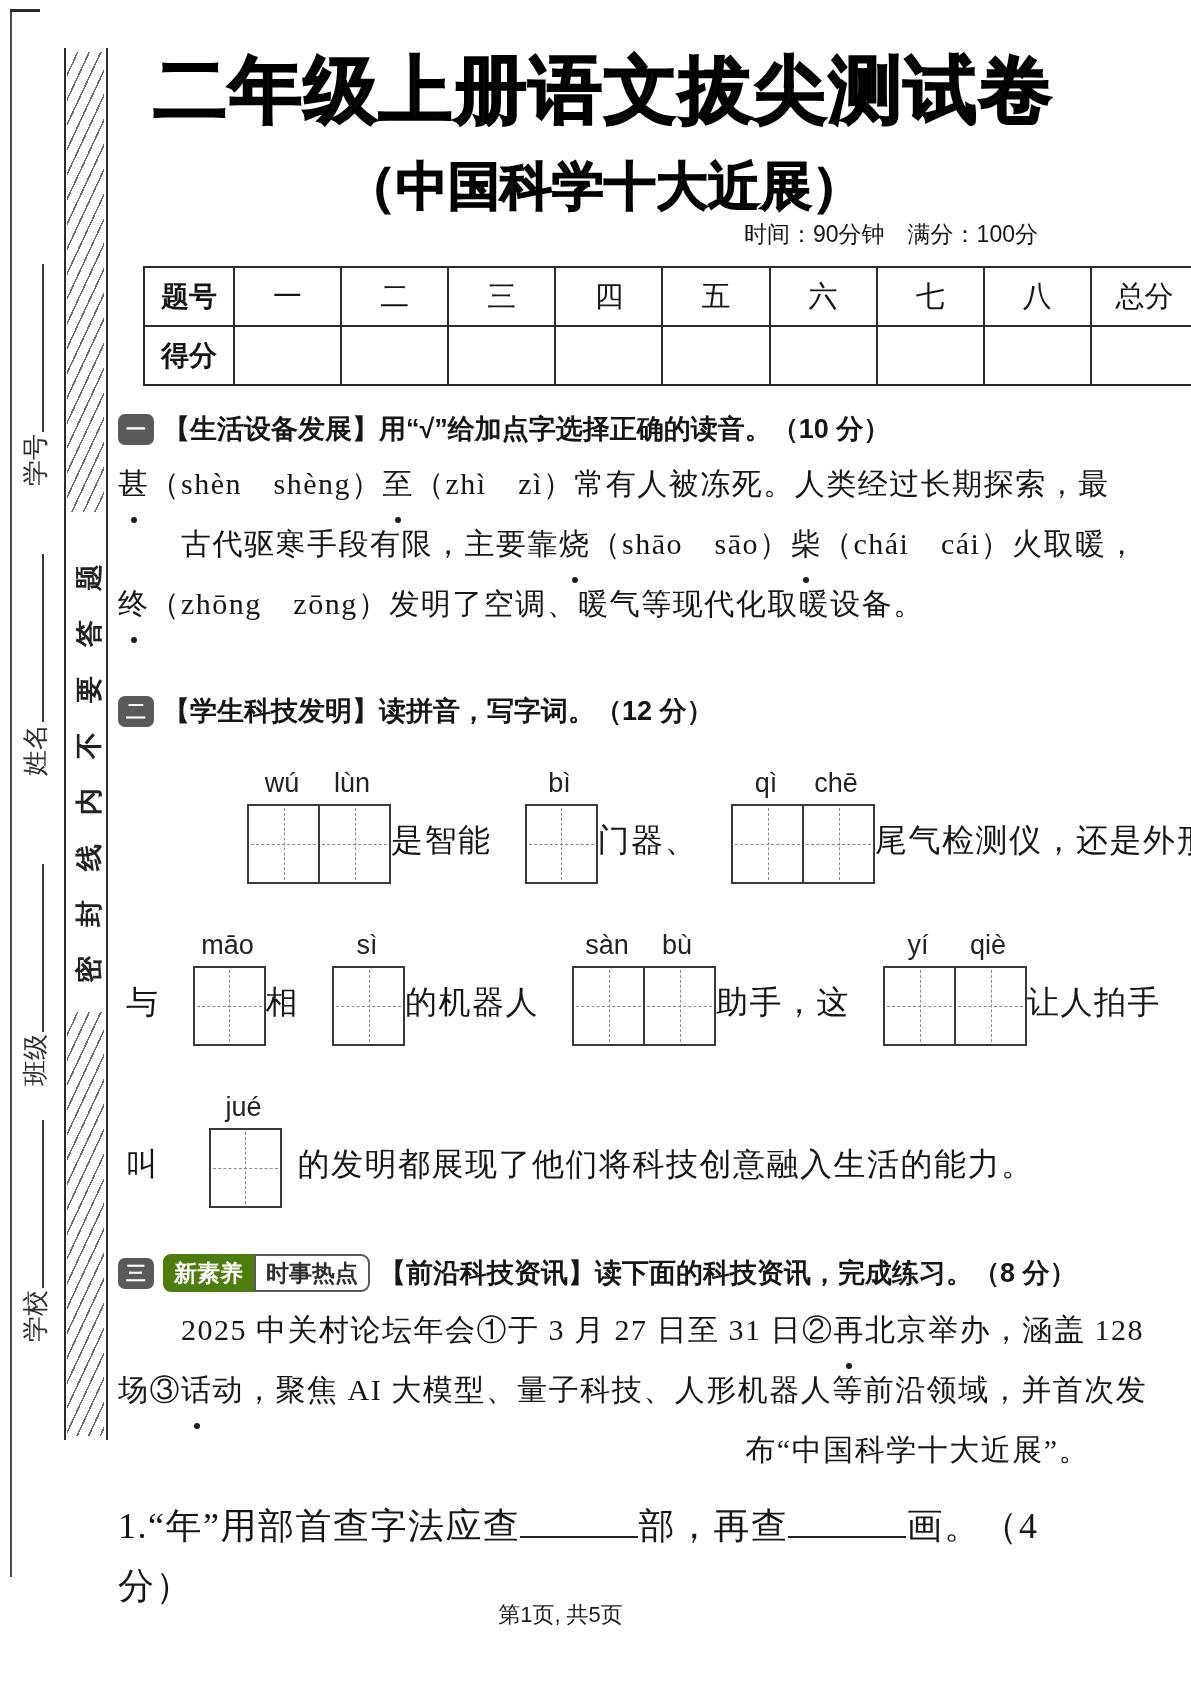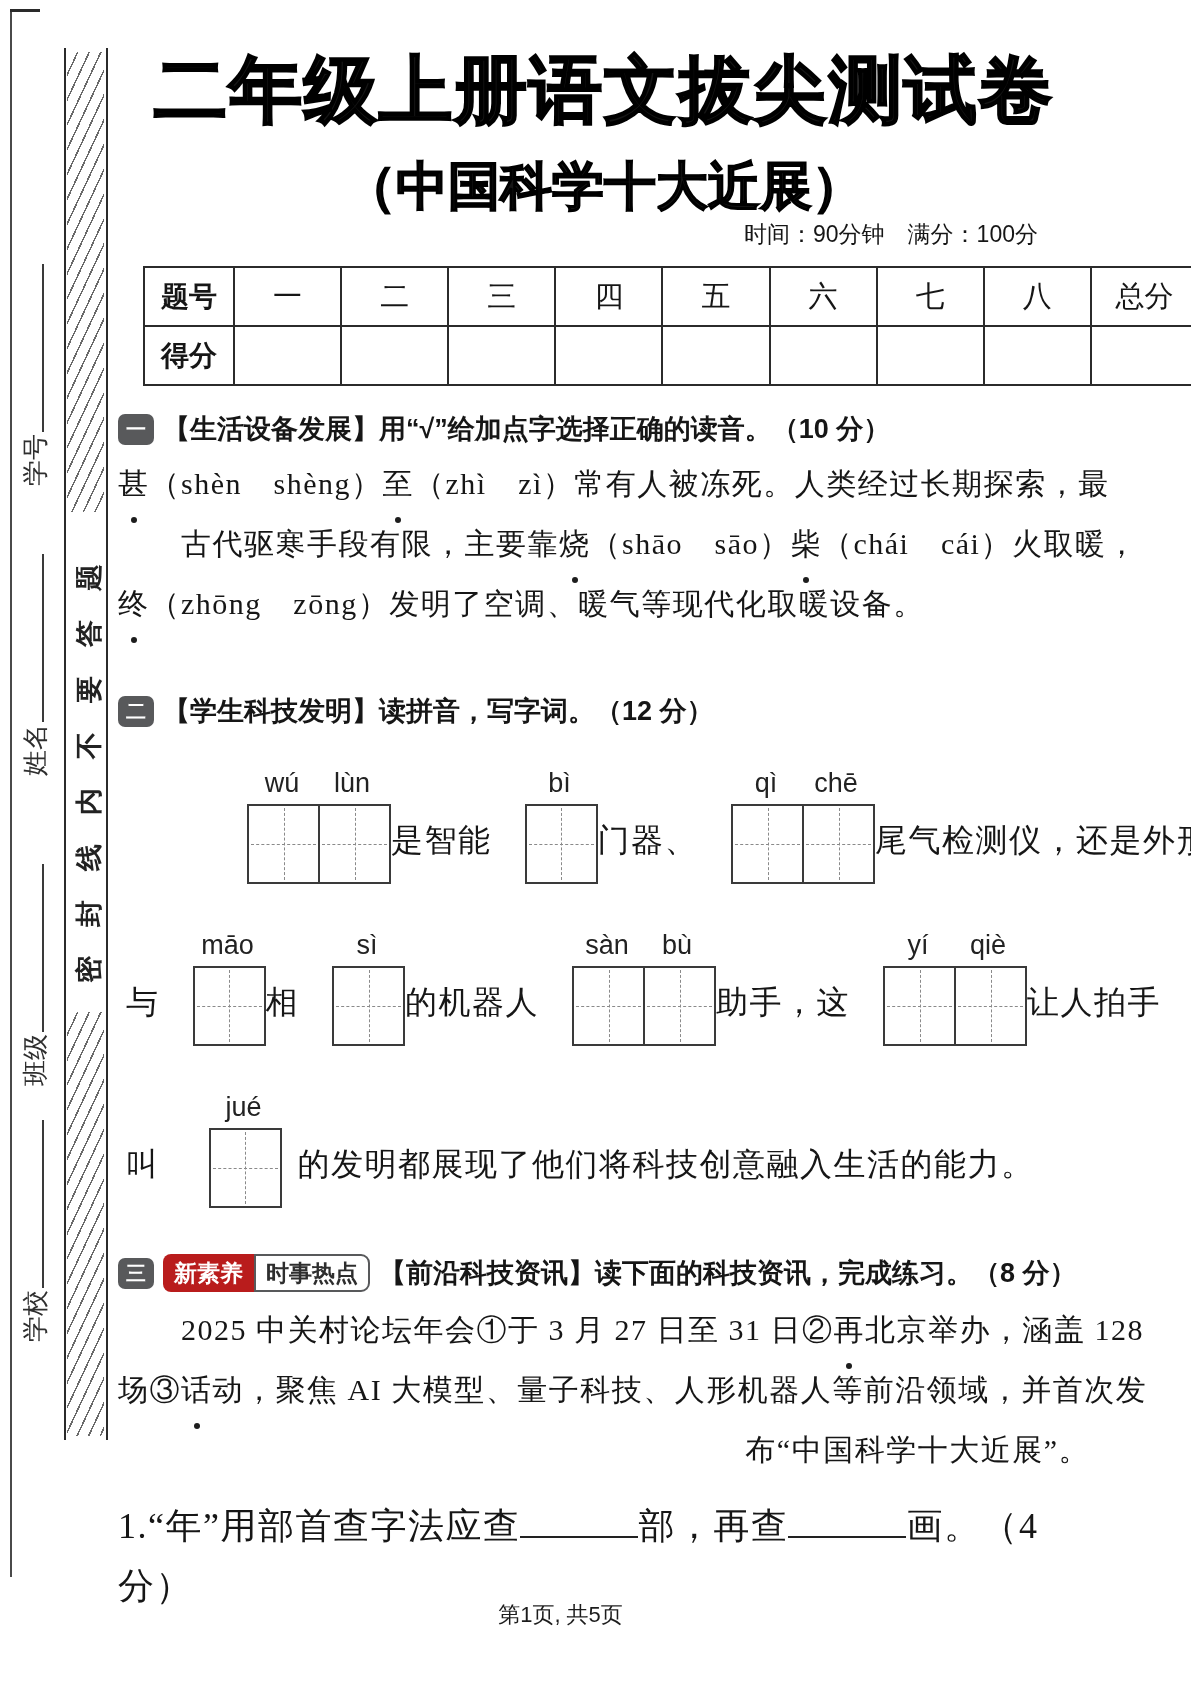--- a/index.html
+++ b/index.html
@@ -34,21 +34,21 @@
 
   table.score{border-collapse:collapse;table-layout:fixed;width:1056px;margin:16px 0 0 25px;}
   table.score td{border:2.5px solid #2b2b2b;height:57px;text-align:center;font-size:29px;padding:0;}
   table.score td.lbl{font-family:"Liberation Sans",sans-serif;font-weight:bold;font-size:28px;}
 
   .sec-head{display:flex;align-items:center;gap:9px;font-family:"Liberation Sans",sans-serif;
             font-weight:bold;font-size:27px;line-height:34px;}
   .badge{flex:none;width:36px;height:31px;background:#58595b;color:#fff;border-radius:7px;
          display:flex;align-items:center;justify-content:center;font-size:20px;}
   .tagrow{display:flex;align-items:stretch;flex:none;}
-  .tag-dark{background:#b91c1c;color:#fff;border-radius:8px 0 0 8px;padding:2px 11px;font-size:23px;
+  .tag-dark{background:#4d7c0f;color:#fff;border-radius:8px 0 0 8px;padding:2px 11px;font-size:23px;
             display:flex;align-items:center;}
   .tag-light{border:2.5px solid #58595b;color:#2e2e2e;border-radius:0 9px 9px 0;padding:0 10px;
              font-size:23px;display:flex;align-items:center;background:#fff;}
 
   .para{font-size:30px;letter-spacing:1.5px;}
   .para .pline{height:60px;line-height:60px;white-space:nowrap;}
   .dot-char{position:relative;display:inline-block;}
   .dot-char i{position:absolute;left:50%;bottom:-9px;width:6px;height:6px;margin-left:-3px;
               background:#1d1d1d;border-radius:50%;font-style:normal;}
   .blank{display:inline-block;border-bottom:2px solid #222;height:1.05em;vertical-align:baseline;}

